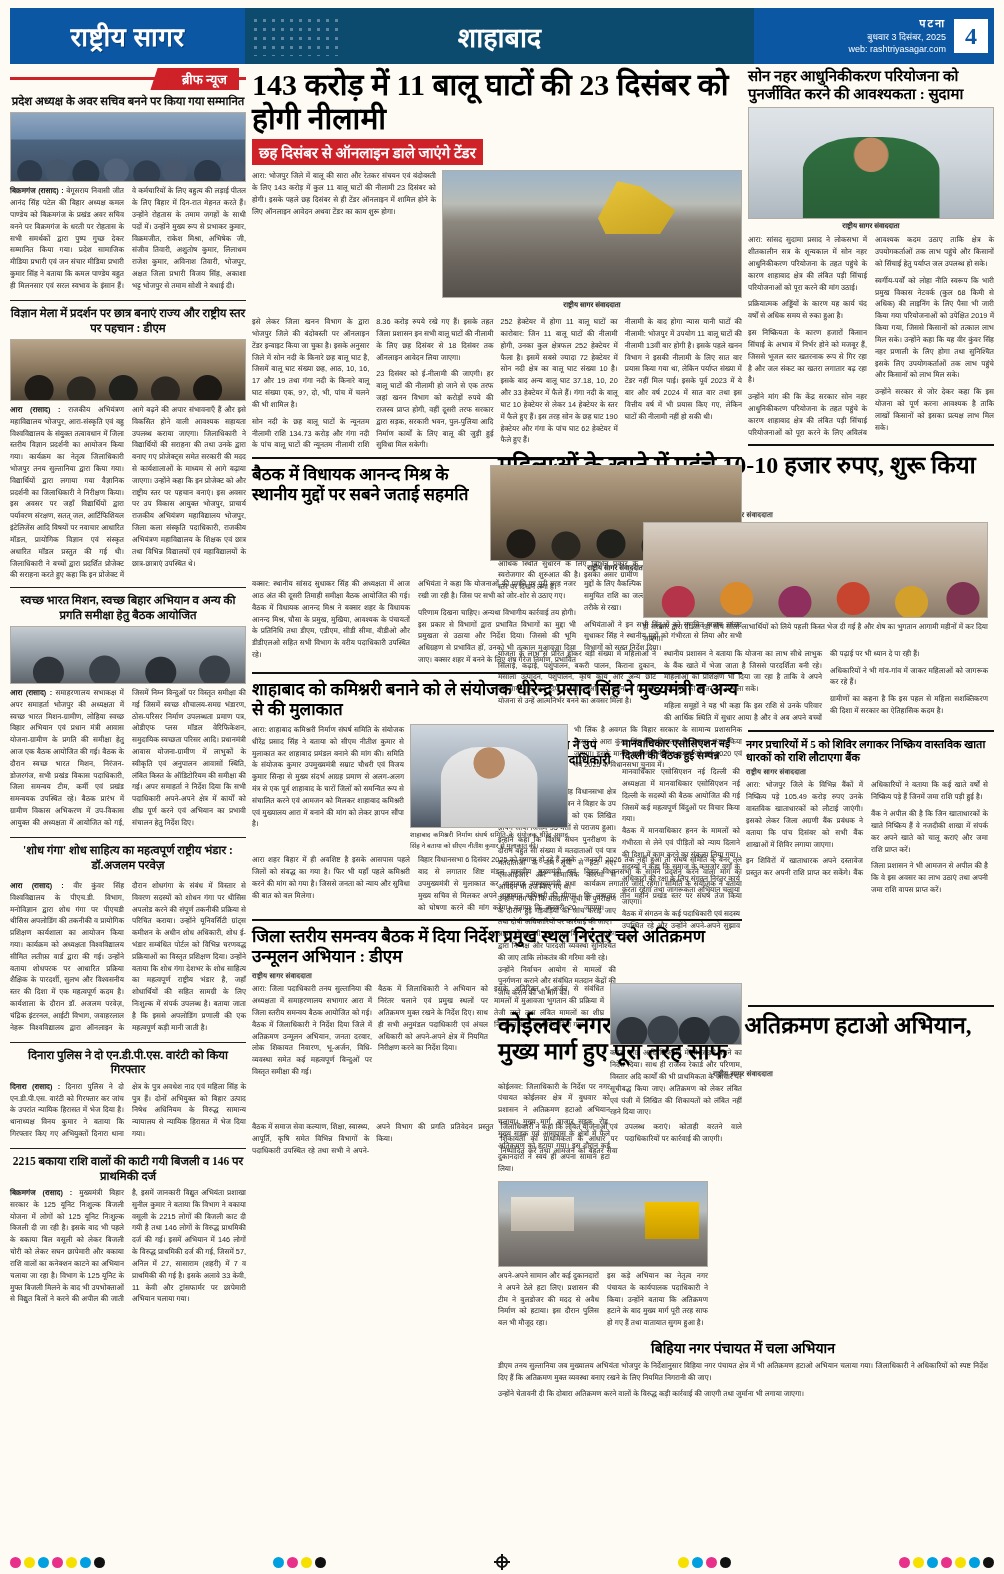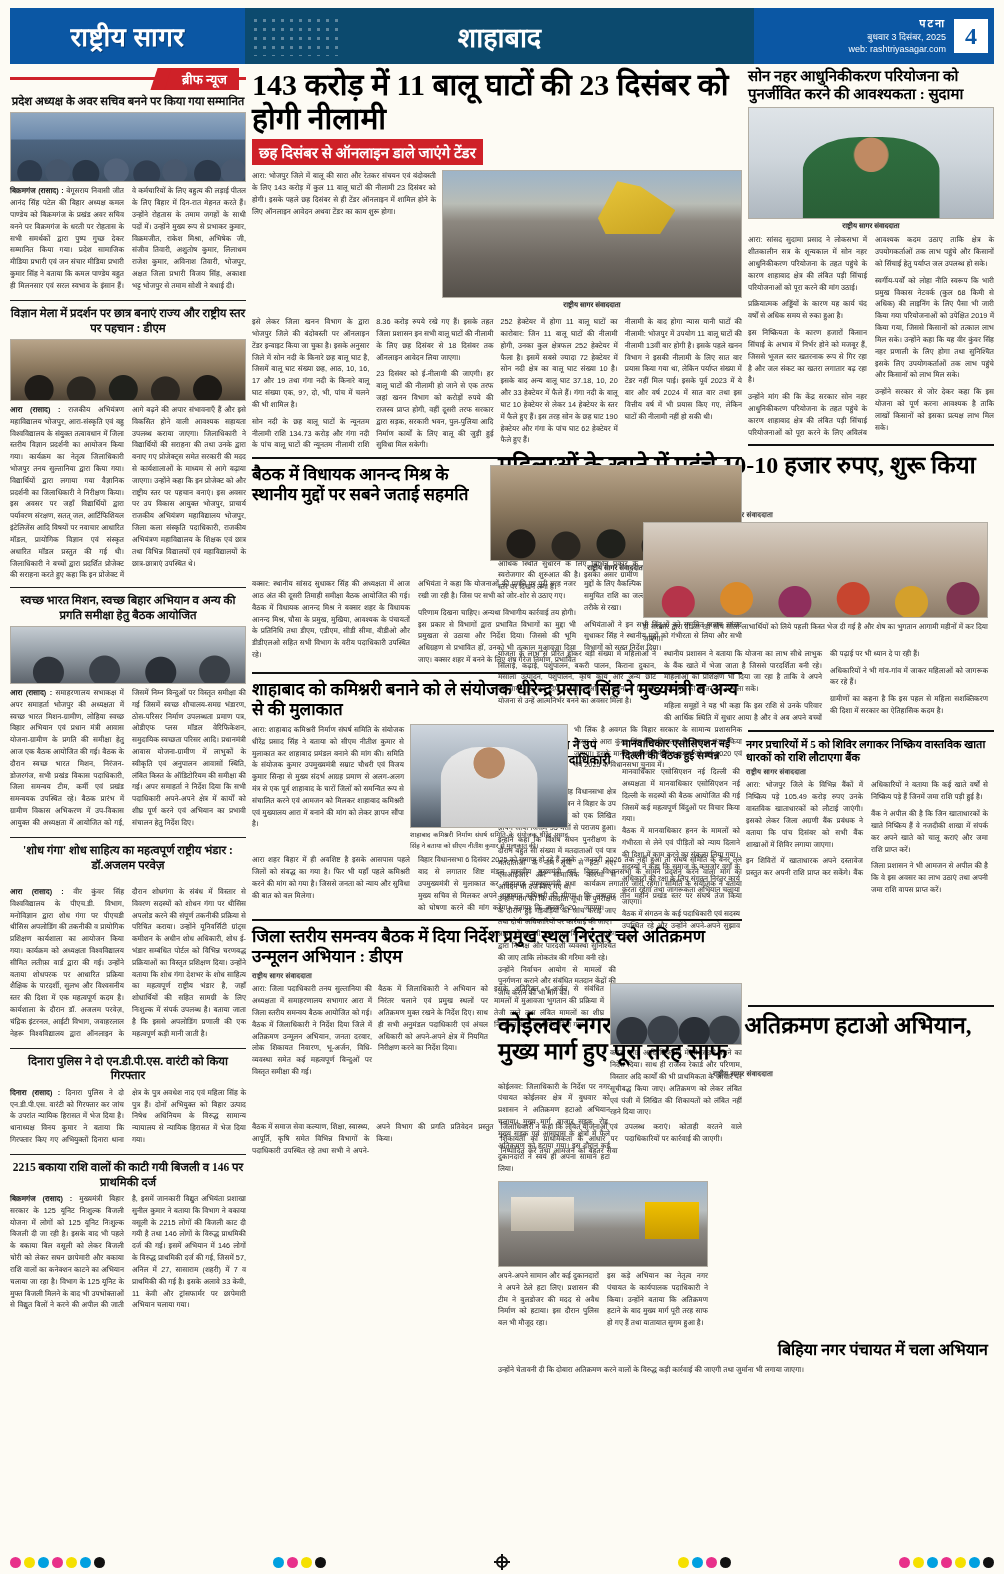--- a/index.html
+++ b/index.html
@@ -371,21 +371,21 @@
         <div class="photo ph-table" style="height:58px"></div>
         <div class="cols2 body-text" style="margin-top:3px">
           <p><span class="hl">आरा (रासाद) :</span>
           <span>समाहरणालय सभाकक्ष में अपर समाहर्ता भोजपुर की अध्यक्षता में स्वच्छ भारत मिशन-ग्रामीण, लोहिया स्वच्छ बिहार अभियान एवं प्रधान मंत्री आवास योजना-ग्रामीण के प्रगति की समीक्षा हेतु आज एक बैठक आयोजित की गई। बैठक के दौरान स्वच्छ भारत मिशन, निरंजन-डोजरगंज, सभी प्रखंड विकास पदाधिकारी, जिला समन्वय टीम, कर्मी एवं प्रखंड समन्वयक उपस्थित रहे। बैठक प्रारंभ में ग्रामीण विकास अभिकरण में उप-विकास आयुक्त की अध्यक्षता में आयोजित को गई, जिसमें निम्न बिन्दुओं पर विस्तृत समीक्षा की गई जिसमें स्वच्छ शौचालय-समग्र भंडारण, ठोस-परिसर निर्माण उपलब्धता प्रमाण पत्र, ओडीएफ प्लस मॉडल वेरिफिकेशन, समुदायिक स्वच्छता परिसर आदि। प्रधानमंत्री आवास योजना-ग्रामीण में लाभुकों के स्वीकृति एवं अनुपालन आवासों स्थिति, लंबित किस्त के ऑडिटोरियम की समीक्षा की गई। अपर समाहर्ता ने निर्देश दिया कि सभी पदाधिकारी अपने-अपने क्षेत्र में कार्यों को शीघ्र पूर्ण करने एवं अभियान का प्रभावी संचालन हेतु निर्देश दिए।</span></p>
         </div>
       </div>
       <div class="brief-rule"></div>
 
       <div class="brief-item">
         <div class="brief-title">'शोध गंगा' शोध साहित्य का महत्वपूर्ण राष्ट्रीय भंडार : डॉ.अजलम परवेज़</div>
-        <div class="cols2 body-text" style="margin-top:14px">
+        <div class="cols2 body-text" style="margin-top:8px">
           <p><span class="hl">आरा (रासाद) :</span>
           <span>वीर कुंवर सिंह विश्वविद्यालय के पीएच.डी. विभाग, मनोविज्ञान द्वारा शोध गंगा पर पीएचडी थीसिस अपलोडिंग की तकनीकी व प्रायोगिक प्रशिक्षण कार्यशाला का आयोजन किया गया। कार्यक्रम को अध्यक्षता विश्वविद्यालय सीमित लतीफ़ा वार्ड द्वारा की गई। उन्होंने बताया शोधपरक पर आधारित प्रक्रिया शैक्षिक के पारदर्शी, सुलभ और विश्वसनीय स्तर की दिशा में एक महत्वपूर्ण कदम है। कार्यशाला के दौरान डॉ. अजलम परवेज़, चंद्रिक इंटरनल, आईटी विभाग, जवाहरलाल नेहरू विश्वविद्यालय द्वारा ऑनलाइन के दौरान शोधगंगा के संबंध में विस्तार से विवरण सदस्यों को शोधन गंगा पर थीसिस अपलोड करने की संपूर्ण तकनीकी प्रक्रिया से परिचित कराया। उन्होंने यूनिवर्सिटी ग्रांट्स कमीशन के अधीन शोध अधिकारी, शोध ई-भंडार सम्बंधित पोर्टल को विभिन्न चरणबद्ध प्रक्रियाओं का विस्तृत प्रशिक्षण दिया। उन्होंने बताया कि शोध गंगा देशभर के शोध साहित्य का महत्वपूर्ण राष्ट्रीय भंडार है, जहाँ शोधार्थियों की सहित सामग्री के लिए निःशुल्क में संपर्क उपलब्ध है। बताया जाता है कि इससे अपलोडिंग प्रणाली की एक महत्वपूर्ण कड़ी मानी जाती है।</span></p>
         </div>
       </div>
       <div class="brief-rule"></div>
 
       <div class="brief-item">
         <div class="brief-title">दिनारा पुलिस ने दो एन.डी.पी.एस. वारंटी को किया गिरफ्तार</div>
         <div class="cols2 body-text" style="margin-top:3px">
           <p><span class="hl">दिनारा (रासाद) :</span>
@@ -573,21 +573,22 @@
             <div class="body-text">कोईलवर: जिलाधिकारी के निर्देश पर नगर पंचायत कोईलवर क्षेत्र में बुधवार को प्रशासन ने अतिक्रमण हटाओ अभियान चलाया। मुख्य मार्ग, बाजार सड़क, रोड, मुख्य सड़क एवं आसपास के क्षेत्रों में फैले अतिक्रमण को हटाया गया। इस दौरान कई दुकानदारों ने स्वयं ही अपना सामान हटा लिया।</div>
           </div>
           <div style="width:210px">
             <div class="photo ph-street" style="height:86px"></div>
             <div class="cols2 body-text" style="margin-top:3px">
               <p>अपने-अपने सामान और कई दुकानदारों ने अपने ठेले हटा लिए। प्रशासन की टीम ने बुलडोजर की मदद से अवैध निर्माण को हटाया। इस दौरान पुलिस बल भी मौजूद रहा।</p>
               <p>इस कड़े अभियान का नेतृत्व नगर पंचायत के कार्यपालक पदाधिकारी ने किया। उन्होंने बताया कि अतिक्रमण हटाने के बाद मुख्य मार्ग पूरी तरह साफ हो गए हैं तथा यातायात सुगम हुआ है।</p>
             </div>
           </div>
           <div style="flex:1">
-            <h4 class="hl-sm" style="text-align:right;font-size:16px">बिहिया नगर पंचायत में चला अभियान</h4>
+            <h4 class="hl-sm" style="text-align:center;font-size:14px">बिहिया नगर पंचायत में चला अभियान</h4>
+            <div class="body-text">डीएम तनय सुल्तानिया जब मुख्यालय अभियंता भोजपुर के निर्देशानुसार बिहिया नगर पंचायत क्षेत्र में भी अतिक्रमण हटाओ अभियान चलाया गया। जिलाधिकारी ने अधिकारियों को स्पष्ट निर्देश दिए हैं कि अतिक्रमण मुक्त व्यवस्था बनाए रखने के लिए नियमित निगरानी की जाए।</div>
             <div class="body-text" style="margin-top:4px">उन्होंने चेतावनी दी कि दोबारा अतिक्रमण करने वालों के विरुद्ध कड़ी कार्रवाई की जाएगी तथा जुर्माना भी लगाया जाएगा।</div>
           </div>
         </div>
       </div>
 
     </div>
   </div>
 
   <div class="regbar">
     <div class="dots">

